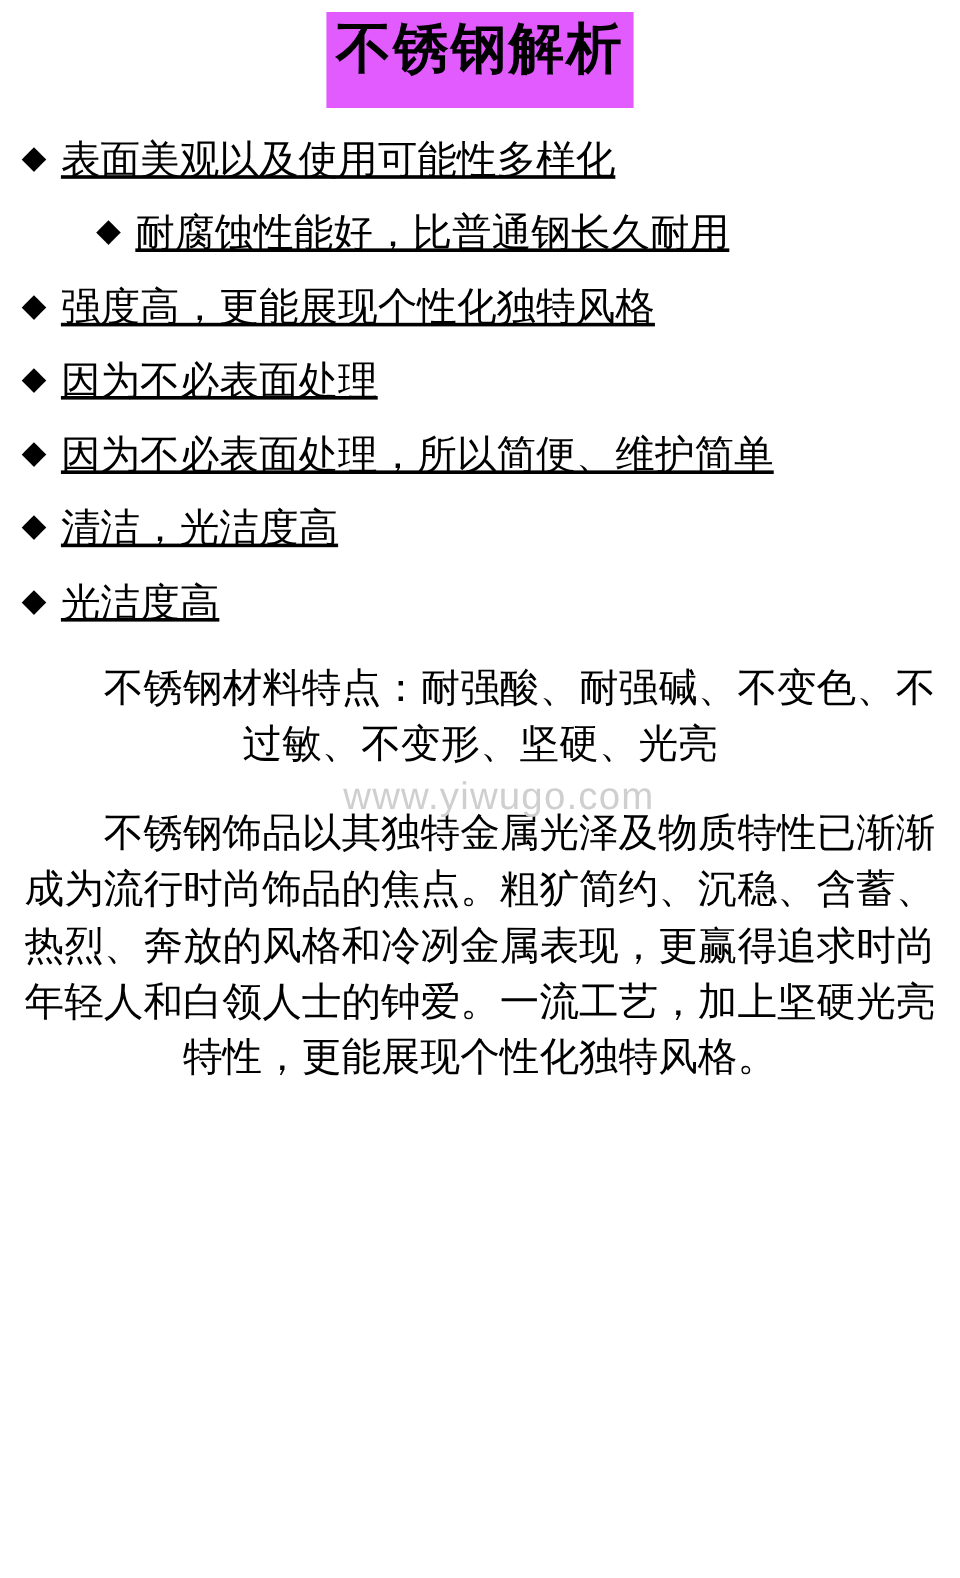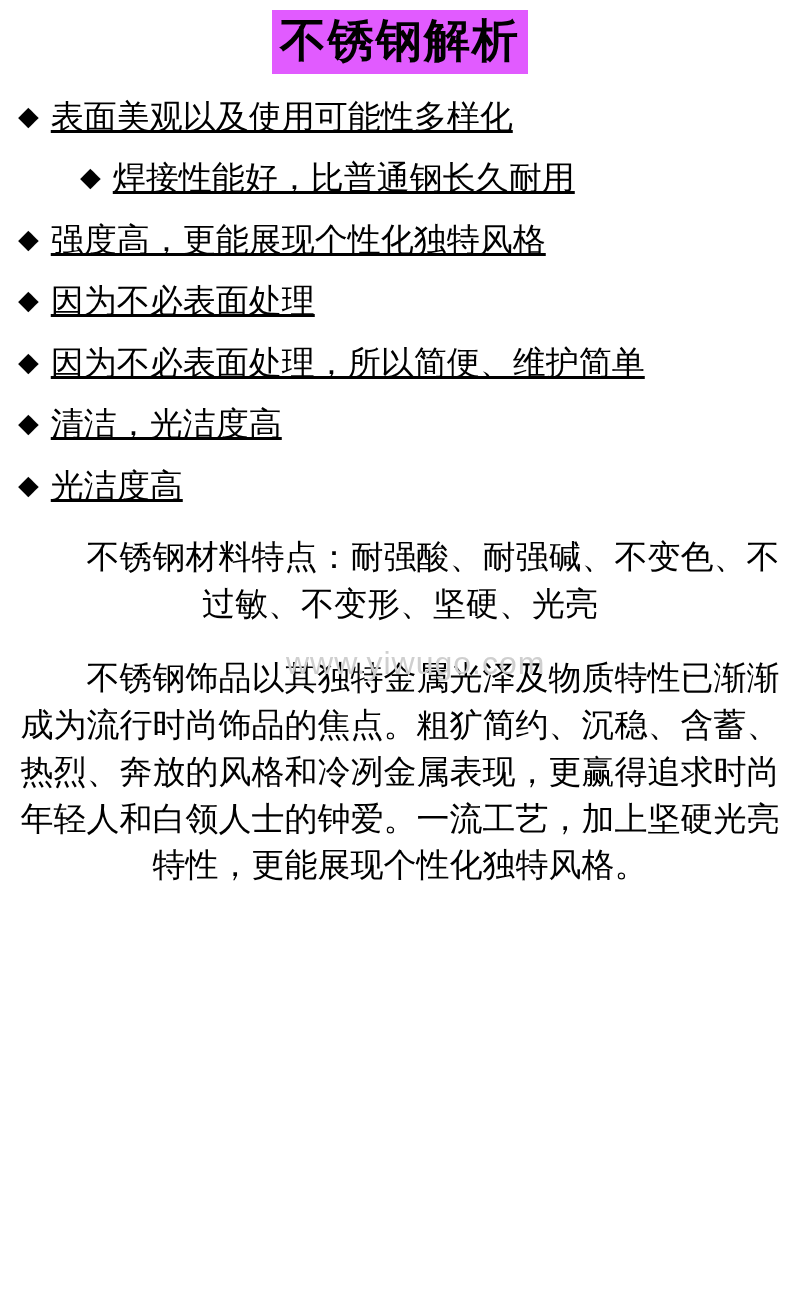--- a/index.html
+++ b/index.html
@@ -27,21 +27,21 @@
     padding-top: 10px;
     padding-bottom: 4px;
   }
   .title {
     display: inline-block;
     font-size: 46px;
     font-weight: bold;
     letter-spacing: 2px;
     background: #e15bff;
     color: #000000;
-    padding: 2px 8px 4px 8px;
+    padding: 2px 8px 20px 8px;
     line-height: 1.25;
   }
   .bullet-list {
     margin: 0;
     padding: 0;
     list-style: none;
   }
   .bullet {
     display: flex;
     align-items: flex-start;
@@ -96,21 +96,21 @@
 
   <ul class="bullet-list">
 
     <li class="bullet">
       <span class="marker">◆</span>
       <span class="btext">表面美观以及使用可能性多样化</span>
     </li>
 
     <li class="bullet indent">
       <span class="marker">◆</span>
-      <span class="btext">焊接性能好，比普通钢长久耐用</span>
+      <span class="btext">耐腐蚀性能好，比普通钢长久耐用</span>
     </li>
 
     <li class="bullet">
       <span class="marker">◆</span>
       <span class="btext">强度高，更能展现个性化独特风格</span>
     </li>
 
     <li class="bullet">
       <span class="marker">◆</span>
       <span class="btext">因为不必表面处理</span>

